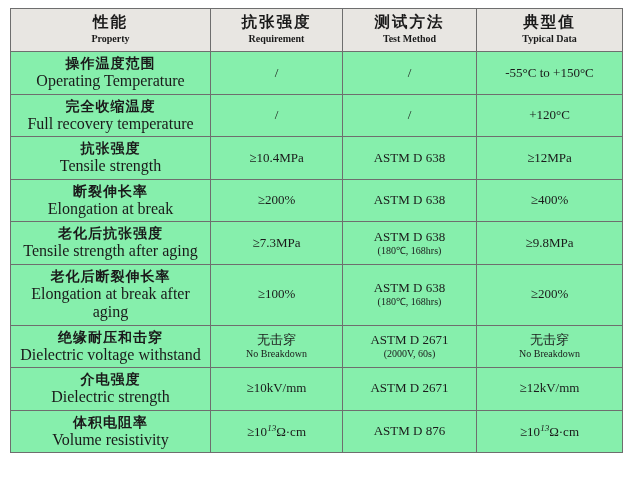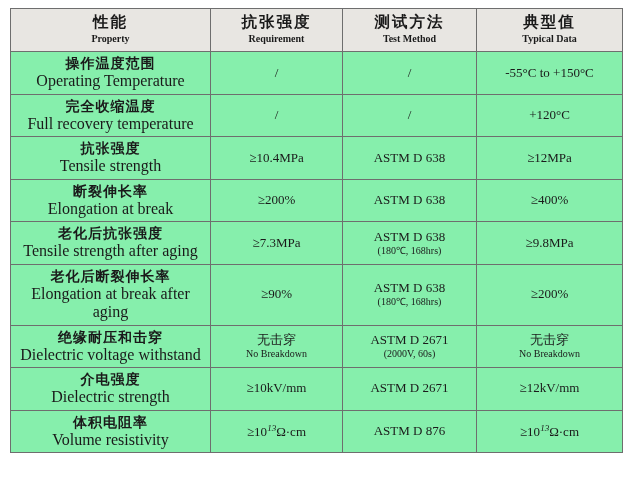--- a/index.html
+++ b/index.html
@@ -181,21 +181,21 @@
         <td class="val">
           <span class="lineA">≥9.8MPa</span>
         </td>
       </tr>
       <tr>
         <td>
           <span class="cn">老化后断裂伸长率</span>
           <span class="en">Elongation at break after aging</span>
         </td>
         <td class="val">
-          <span class="lineA">≥90%</span>
+          <span class="lineA">≥100%</span>
         </td>
         <td class="val">
           <span class="lineA">ASTM D 638</span>
           <span class="line2">(180℃, 168hrs)</span>
         </td>
         <td class="val">
           <span class="lineA">≥200%</span>
         </td>
       </tr>
       <tr>

